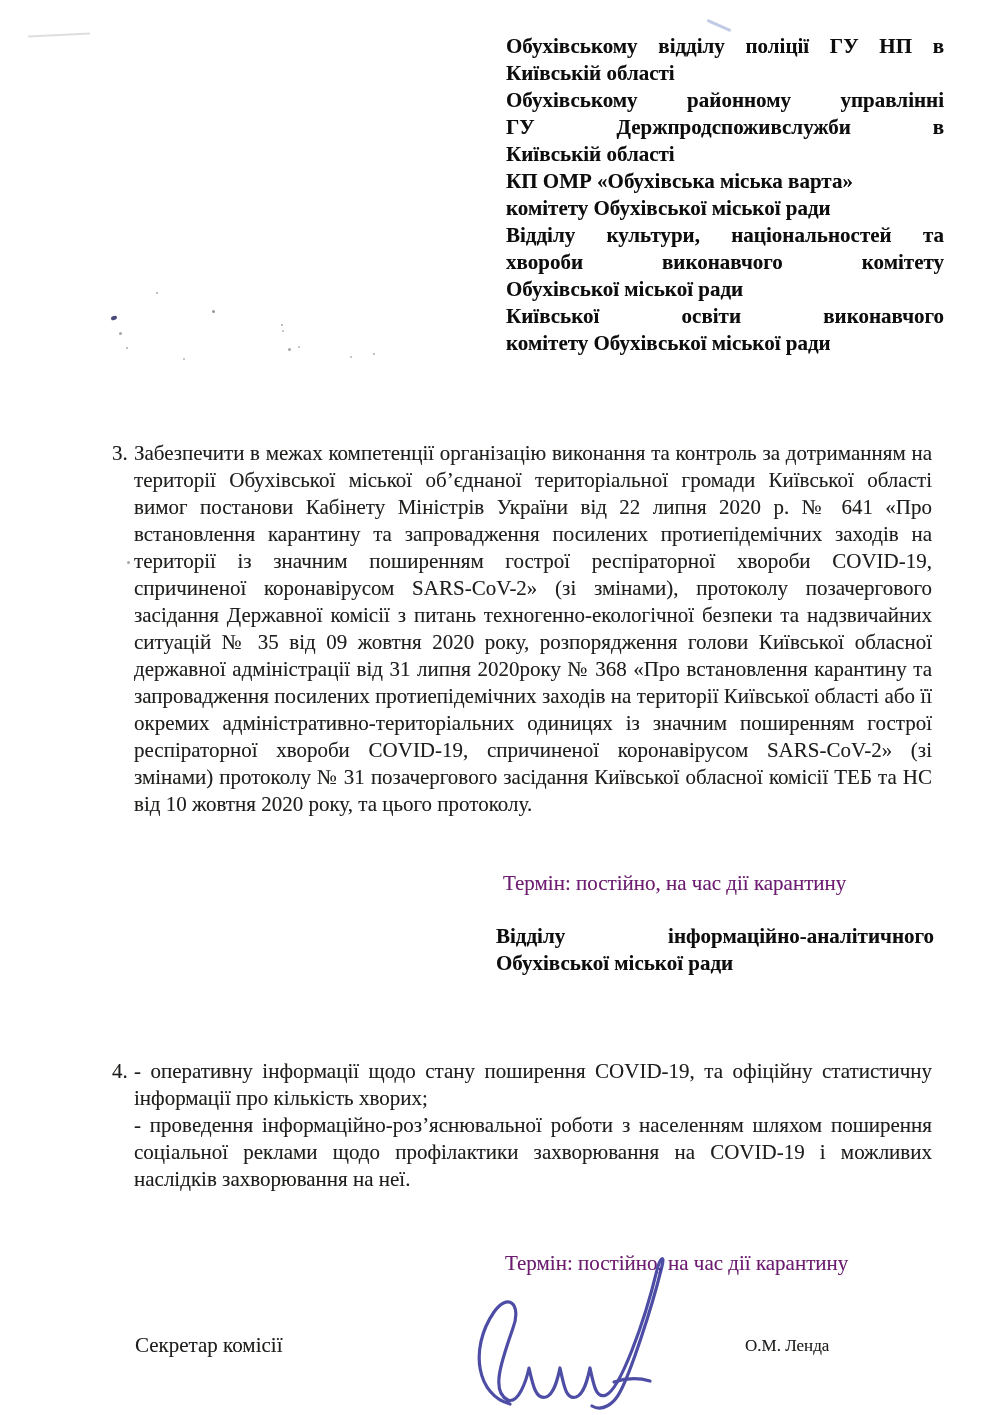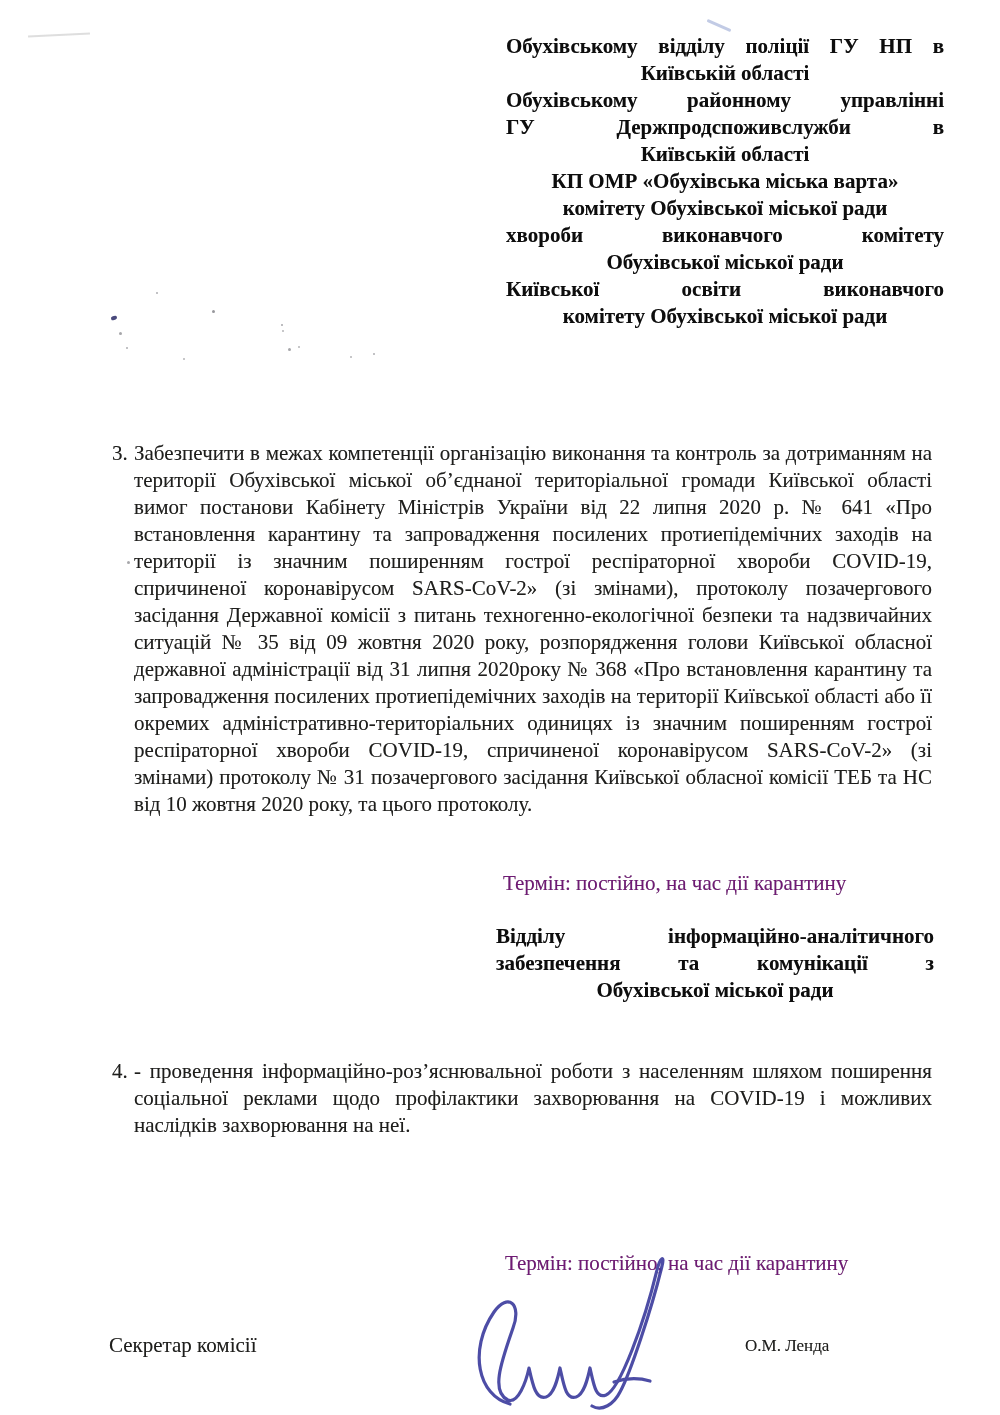--- a/index.html
+++ b/index.html
@@ -10,34 +10,34 @@
     background:#ffffff;
     overflow:hidden;
     font-family:"Liberation Serif","DejaVu Serif",serif;
     color:#1e1e1c;
     text-shadow:0 0 .4px rgba(20,20,20,.35);
   }
   
   .addr { position:absolute; width:438px; font-weight:bold; color:#0d0d0d; font-size:21px; line-height:27px; }
   .addr1 { left:496px; top:33px;margin-left:10px; }
   .addr2 { left:496px; top:923px; }
-  .addr-line { text-align:center; white-space:nowrap; overflow:hidden; }
+  .addr-line { text-align:left; white-space:nowrap; overflow:hidden; }
   .addr-line.j { text-align:justify; text-align-last:justify; }
   
   .clause { position:absolute; left:112px; width:820px; padding-left:22px; font-size:21px; line-height:27px; text-align:justify; }
   .clause3 { top:440px; }
   .clause4 { top:1058px; }
   .clause .num { position:absolute; left:0; top:0; }
   .clause p { text-align:justify; }
   
   .term { position:absolute; font-weight:normal; color:#701a75; font-size:21px; line-height:27px; white-space:nowrap; }
   .term1 { left:503px; top:870px; }
   .term2 { left:505px; top:1250px; }
   
-  .sig-role { position:absolute; left:109px; top:1332px; font-size:21px; line-height:27px; white-space:nowrap; }
+  .sig-role { position:absolute; left:135px; top:1332px; font-size:21px; line-height:27px; white-space:nowrap; }
   .sig-name { position:absolute; left:745px; top:1332px; font-size:17px; line-height:27px; white-space:nowrap; }
   .signature-svg { position:absolute; left:438px; top:1246px; z-index:3; }
   
   .speck { position:absolute; border-radius:50%; background:#6b6b72; }
   .scratch { position:absolute; background:#b5b5b5; opacity:.45; transform:rotate(-3deg); }
   .blue-smudge { position:absolute; background:#8fa0cf; opacity:.55; transform:rotate(24deg); border-radius:2px; }
 </style>
 </head>
 <body>
 
@@ -61,42 +61,43 @@
 
   <div class="addr addr1">
 
   <div class="addr-line j">Обухівському відділу поліції ГУ НП в</div>
       <div class="addr-line">Київській області</div>
       <div class="addr-line j">Обухівському районному управлінні</div>
       <div class="addr-line j">ГУ Держпродспоживслужби в</div>
       <div class="addr-line">Київській області</div>
       <div class="addr-line">КП ОМР «Обухівська міська варта»</div>
       <div class="addr-line">комітету Обухівської міської ради</div>
+      <div class="addr-line j">Відділу культури, національностей та</div>
       <div class="addr-line j">хвороби виконавчого комітету</div>
       <div class="addr-line">Обухівської міської ради</div>
       <div class="addr-line j">Київської освіти виконавчого</div>
       <div class="addr-line">комітету Обухівської міської ради</div>
     </div>
 
   <div class="clause clause3">
     <span class="num">3.</span>
     <p>Забезпечити в межах компетенції організацію виконання та контроль за дотриманням на території Обухівської міської об’єднаної територіальної громади Київської області вимог постанови Кабінету Міністрів України від 22 липня 2020 р. № 641 «Про встановлення карантину та запровадження посилених протиепідемічних заходів на території із значним поширенням гострої респіраторної хвороби COVID-19, спричиненої коронавірусом SARS-CoV-2» (зі змінами), протоколу позачергового засідання Державної комісії з питань техногенно-екологічної безпеки та надзвичайних ситуацій № 35 від 09 жовтня 2020 року, розпорядження голови Київської обласної державної адміністрації від 31 липня 2020року № 368 «Про встановлення карантину та запровадження посилених протиепідемічних заходів на території Київської області або її окремих адміністративно-територіальних одиницях із значним поширенням гострої респіраторної хвороби COVID-19, спричиненої коронавірусом SARS-CoV-2» (зі змінами) протоколу № 31 позачергового засідання Київської обласної комісії ТЕБ та НС від 10 жовтня 2020 року, та цього протоколу.</p>
   </div>
 
   <div class="term term1">Термін: постійно, на час дії карантину</div>
 
   <div class="addr addr2">
 
   <div class="addr-line j">Відділу інформаційно-аналітичного</div>
-      <div class="addr-line j">забезпечення та комунікації з</div>
       <div class="addr-line">Обухівської міської ради</div>
     </div>
 
   <div class="clause clause4">
     <span class="num">4.</span>
+    <p>- оперативну інформації щодо стану поширення COVID-19, та офіційну статистичну інформації про кількість хворих;</p>
     <p>- проведення інформаційно-роз’яснювальної роботи з населенням шляхом поширення соціальної реклами щодо профілактики захворювання на COVID-19 і можливих наслідків захворювання на неї.</p>
   </div>
 
   <div class="term term2">Термін: постійно, на час дії карантину</div>
 
   <div class="sig-role">Секретар комісії</div>
   <div class="sig-name">О.М. Ленда</div>
 
   <svg class="signature-svg" width="250" height="169" viewBox="0 0 250 169">
     <g fill="none" stroke-width="3.2" stroke-linecap="round" stroke-linejoin="round" opacity="0.92" stroke="#3e3e9e">

